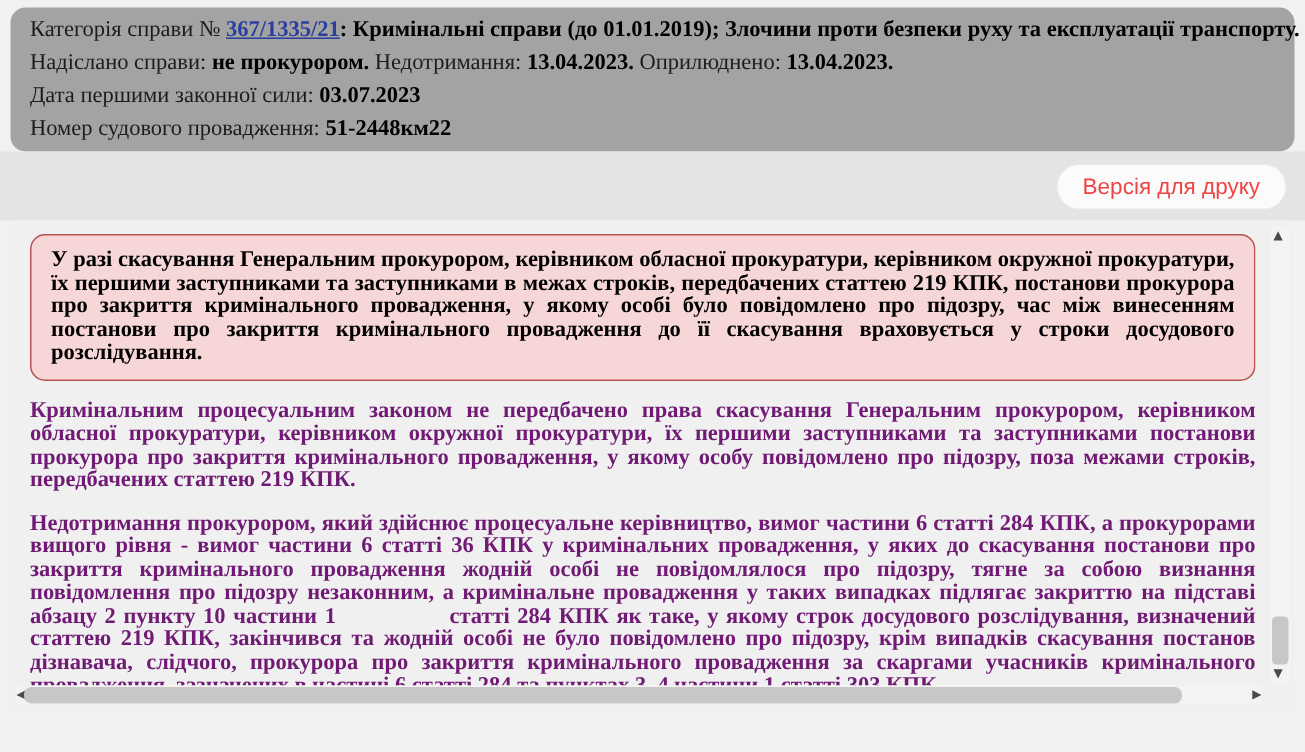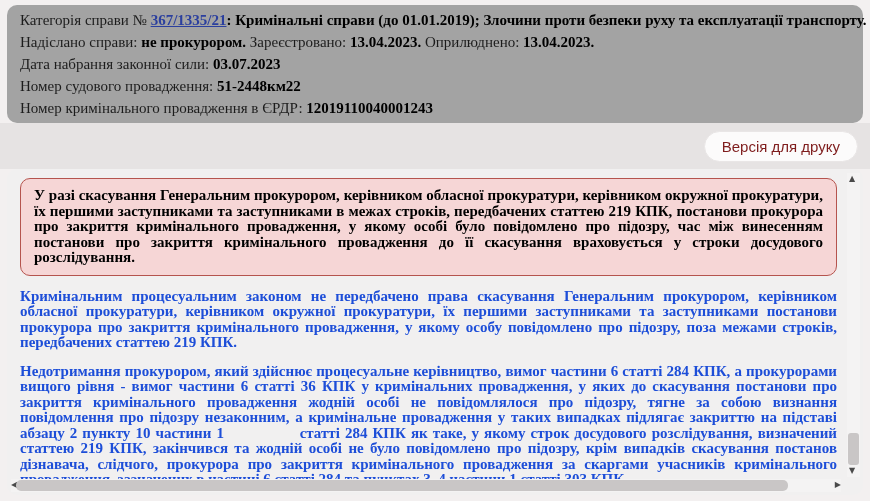--- a/index.html
+++ b/index.html
@@ -46,21 +46,21 @@
     box-sizing: border-box;
   }
   .print-btn {
     height: 31px;
     background: #fcfbfb;
     border: 1px solid #e9e6e6;
     border-radius: 16px;
     padding: 0 17px;
     font-family: "Liberation Sans", "DejaVu Sans", sans-serif;
     font-size: 15px;
-    color: #7f1d1d;
+    color: #ef4444;
     cursor: pointer;
   }
 
   
   .content-card {
     position: relative;
     margin: 0 7px;
     height: 326px;
     background: #f1f0f0;
     border-radius: 10px;
@@ -85,21 +85,21 @@
     font-size: 15px;
     line-height: 15.5px;
     text-align: justify;
   }
   .para {
     margin: 13px 0 0;
     font-weight: bold;
     font-size: 15px;
     line-height: 15.5px;
     text-align: justify;
-    color: #1d4ed8;
+    color: #701a75;
   }
 
   
   .vscroll {
     position: absolute;
     top: 4px;
     right: 3px;
     bottom: 18px;
     width: 13px;
     background: #f4f3f3;
@@ -146,30 +146,27 @@
 </head>
 <body>
 
 <div>
 
   <div class="header-card">
     <div class="meta-row">
       <span>Категорія справи № </span><a class="case-link">367/1335/21</a><b>: Кримінальні справи (до 01.01.2019); Злочини проти безпеки руху та експлуатації транспорту.</b>
     </div>
     <div class="meta-row">
-      <span>Надіслано справи: </span><b>не прокурором.</b><span> Зареєстровано: </span><b>13.04.2023.</b><span> Оприлюднено: </span><b>13.04.2023.</b>
+      <span>Надіслано справи: </span><b>не прокурором.</b><span> Недотримання: </span><b>13.04.2023.</b><span> Оприлюднено: </span><b>13.04.2023.</b>
     </div>
     <div class="meta-row">
-      <span>Дата набрання законної сили: </span><b>03.07.2023</b>
+      <span>Дата першими законної сили: </span><b>03.07.2023</b>
     </div>
     <div class="meta-row">
       <span>Номер судового провадження: </span><b>51-2448км22</b>
-    </div>
-    <div class="meta-row">
-      <span>Номер кримінального провадження в ЄРДР: </span><b>12019110040001243</b>
     </div>
   </div>
 
   <div class="toolbar-band">
     <button class="print-btn">Версія для друку</button>
   </div>
 
   <div class="content-card">
 
     <div class="content-inner">

